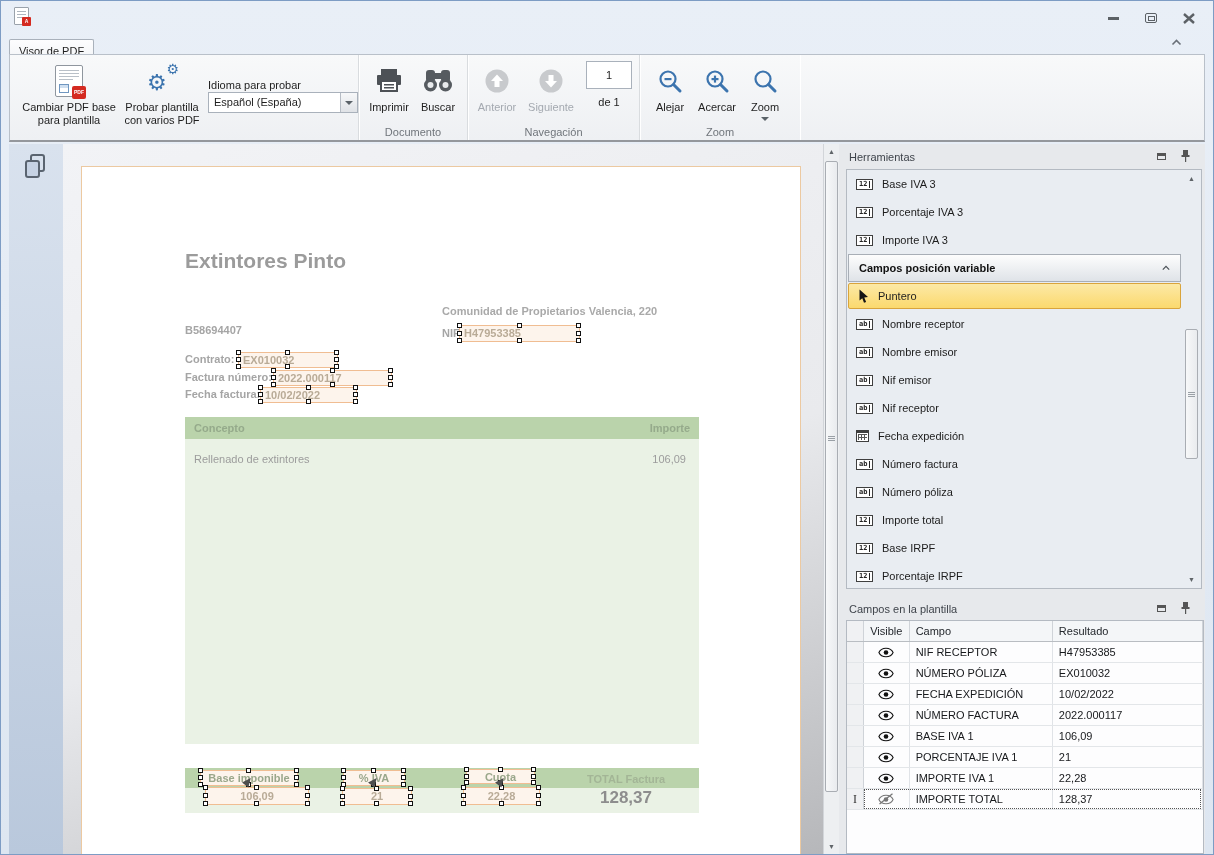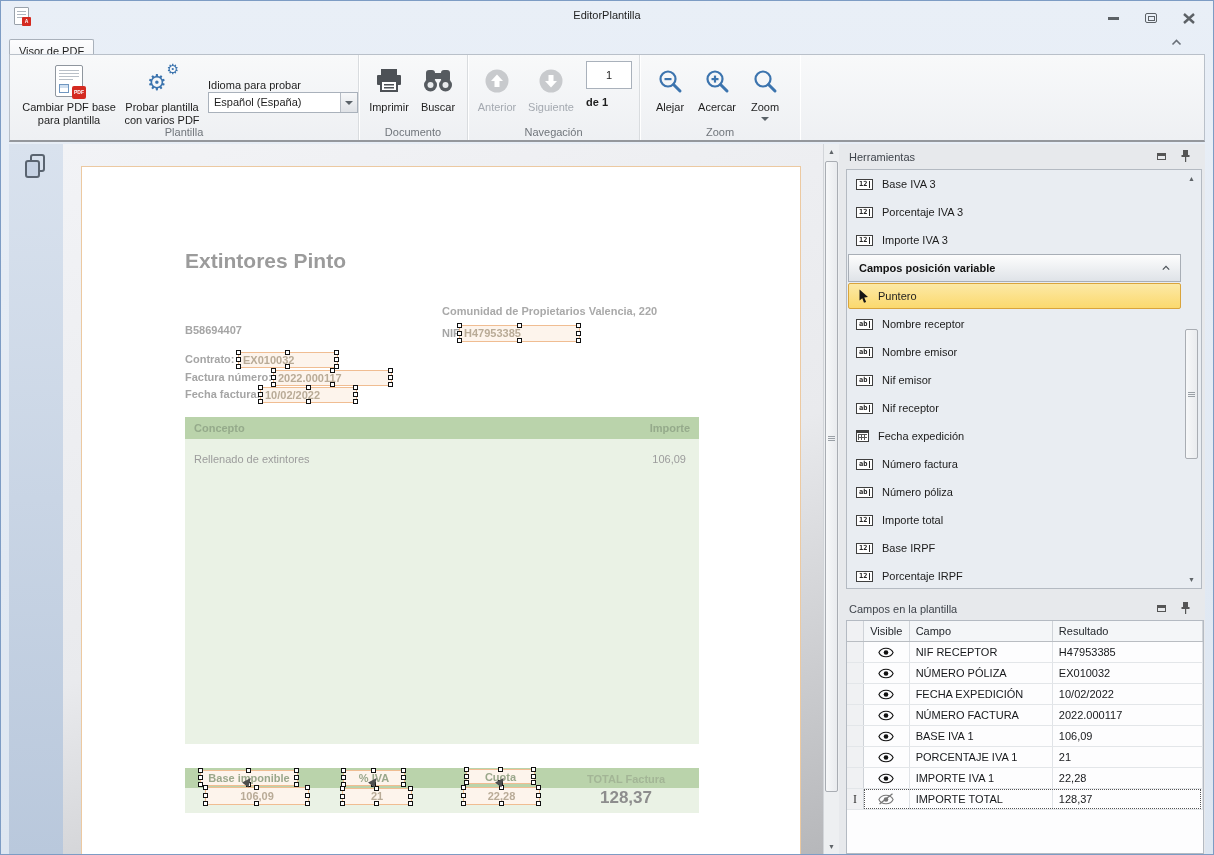--- a/index.html
+++ b/index.html
@@ -44,21 +44,21 @@
   .gears .g2{position:absolute;right:0;top:-2px;font-size:14px;line-height:14px;}
   
   .lang{position:absolute;left:198px;top:0;width:150px;}
   .lang .llabel{display:block;margin-top:24px;}
   .combo{position:absolute;left:0;top:37px;width:150px;height:21px;background:#fff;border:1px solid #a9b1bb;display:flex;}
   .combo .ctext{flex:1;line-height:19px;padding-left:5px;}
   .combo .cbtn{width:17px;border-left:1px solid #b6bcc4;background:linear-gradient(#f7f8f9,#dfe2e6);display:flex;align-items:center;justify-content:center;}
   .caret{width:0;height:0;border-left:4px solid transparent;border-right:4px solid transparent;border-top:4px solid #5a6268;}
   
   .pagebox{position:absolute;left:118px;top:6px;width:46px;height:28px;background:#fff;border:1px solid #a9b1bb;text-align:center;line-height:26px;}
-  .deN{position:absolute;left:118px;top:41px;width:46px;text-align:left;font-weight:bold;}
+  .deN{position:absolute;left:118px;top:41px;width:46px;text-align:center;}
   
   .main{position:absolute;left:8px;right:8px;top:143px;bottom:0;background:#e7e9ec;}
   .thumbbar{position:absolute;left:0;top:0;bottom:0;width:54px;background:linear-gradient(#d9e2ee,#b9c8dc);}
   .viewer{position:absolute;left:54px;top:0;bottom:0;width:760px;
           background:linear-gradient(160deg,#f2f3f6 0%,#e9eaed 55%,#b6b7ba 100%);}
   .page{position:absolute;left:18px;top:22px;width:720px;height:700px;background:#fff;border:1px solid #ecc9a1;}
   
   .p-issuer{position:absolute;left:103px;top:82px;font-size:21px;font-weight:bold;color:#9b9b9b;}
   .p-bnif{position:absolute;left:103px;top:117px;font-weight:bold;color:#a5a5a5;margin-top:40px;}
   .p-recip{position:absolute;left:360px;top:138px;font-weight:bold;color:#a9a9a9;}
@@ -134,21 +134,20 @@
 
 <div id="app" style="--hl-bg: #fbd96e; --hl-bd: #d9a43c; --fb-bd: #f0bd92; --fb-bg: #fdf4ec; --gr-hd: #bad3ab; --gr-bd: #eaf2e5; --blue: #3c74ae; --red: #d42a20;">
 
   <div class="titlebar">
     <div class="app-ico">
       <i style="top:3px"></i>
         <i style="top:6px"></i>
         <i style="top:9px"></i>
       <span class="r">A</span>
     </div>
-    <div class="wtitle">EditorPlantilla</div>
     <div class="wbtn btn-min" style="right:89px">
         <i></i>
       </div>
     <div class="wbtn btn-max" style="right:51px">
         <i></i>
       </div>
     <div class="wbtn" style="right:13px">
       <svg width="12" height="11" viewBox="0 0 12 11">
         <path d="M1 1 L11 10 M11 1 L1 10" stroke="#5c6166" stroke-width="2.4"></path>
       </svg>
@@ -190,21 +189,20 @@
       </div>
       <div class="lang">
         <span class="llabel">Idioma para probar</span>
         <div class="combo">
           <span class="ctext">Español (España)</span>
           <span class="cbtn">
               <i class="caret"></i>
             </span>
         </div>
       </div>
-      <div class="glabel">Plantilla</div>
     </div>
 
     <div class="rgroup" style="width:109px">
       <div class="rbtn" style="left:6px;width:48px">
         <span class="ric">
           <svg width="28" height="28" viewBox="0 0 28 28">
             <rect x="6" y="2" width="16" height="6" fill="#4d5156"></rect>
             <rect x="2" y="8" width="24" height="10" rx="1" fill="#4d5156"></rect>
             <rect x="6" y="14" width="16" height="10" fill="#fff" stroke="#4d5156" stroke-width="2"></rect>
             <rect x="9" y="17" width="10" height="1.5" fill="#4d5156"></rect>

